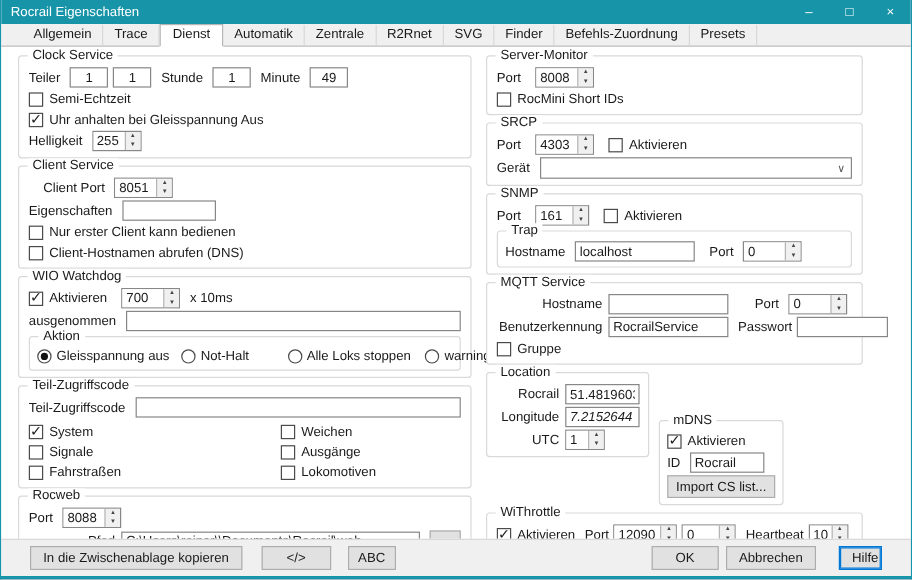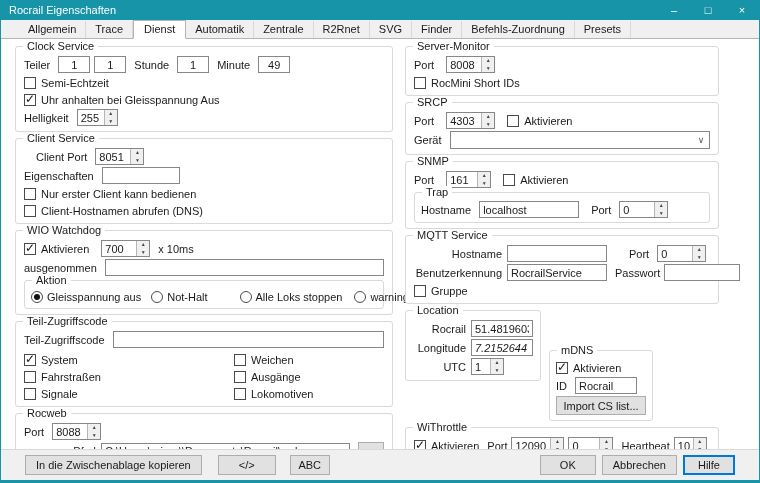--- a/index.html
+++ b/index.html
@@ -204,25 +204,25 @@
           <input class="txt gap8" style="flex: 1 1 0%;" value="">
         </div>
         <div style="display:flex">
           <div style="width:210px">
             <div class="row">
                 <span class="cb checked"></span>
                 <span class="lbl">System</span>
               </div>
             <div class="row">
                 <span class="cb"></span>
+                <span class="lbl">Signale</span>
+              </div>
+            <div class="row">
+                <span class="cb"></span>
                 <span class="lbl">Fahrstraßen</span>
-              </div>
-            <div class="row">
-                <span class="cb"></span>
-                <span class="lbl">Signale</span>
               </div>
           </div>
           <div>
             <div class="row">
                 <span class="cb"></span>
                 <span class="lbl">Weichen</span>
               </div>
             <div class="row">
                 <span class="cb"></span>
                 <span class="lbl">Ausgänge</span>
@@ -428,15 +428,15 @@
     </div>
   </div>
 
   <div class="footer">
     <button class="btn">In die Zwischenablage kopieren</button>
     <button class="btn" style="margin-left:16px;width:58px">&lt;/&gt;</button>
     <button class="btn" style="margin-left:14px;width:40px;padding:0">ABC</button>
     <span class="spacer"></span>
     <button class="btn" style="width:56px">OK</button>
     <button class="btn" style="margin-left:6px">Abbrechen</button>
-    <button class="btn focused" style="margin-left:6px;width:52px">Hilfe</button>
+    <button class="btn focused" style="margin-left:19px;width:36px">Hilfe</button>
   </div>
 </div>
 
 </body></html>

